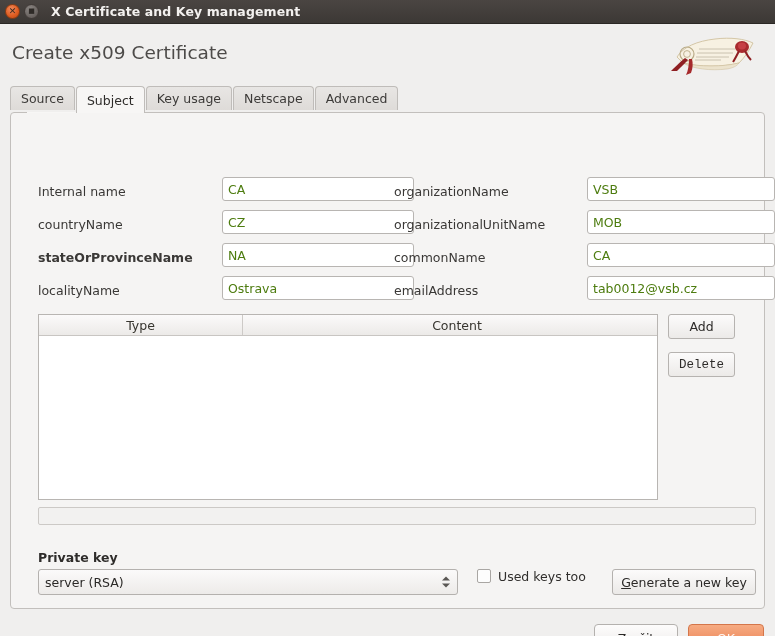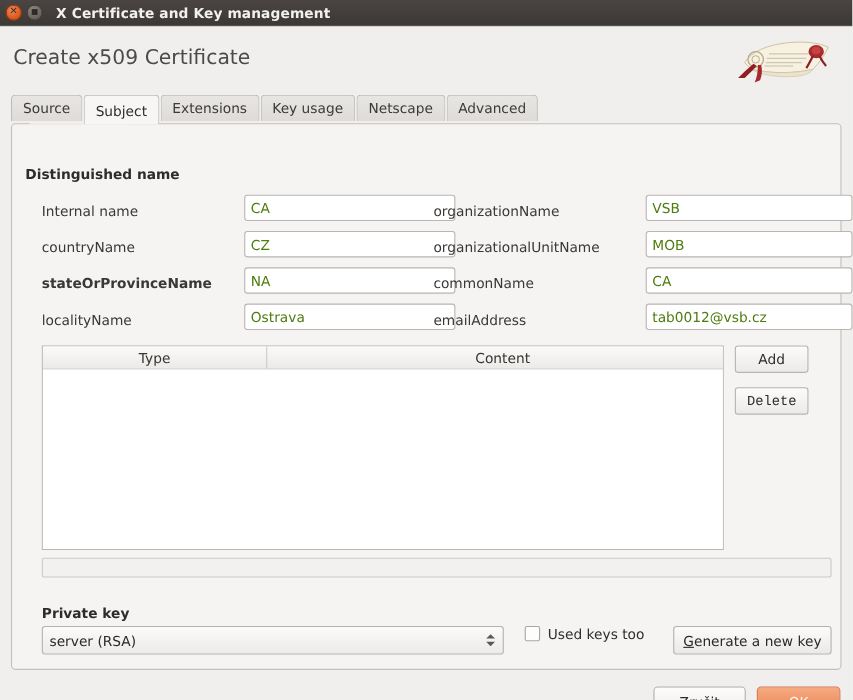--- a/index.html
+++ b/index.html
@@ -318,29 +318,27 @@
     <path d="M26 32 C26 38, 25 44, 23 48 L28 46 C30 41, 30 36, 29 32 Z" fill="#a62a2c"></path>
     <ellipse cx="79" cy="20" rx="7" ry="6" fill="#a82b2e"></ellipse>
     <ellipse cx="79" cy="19" rx="4" ry="3.4" fill="#c64044"></ellipse>
     <path d="M76 24 C74 28, 72 32, 70 35" stroke="#8f1f23" stroke-width="2" fill="none"></path>
     <path d="M82 24 C84 28, 86 31, 88 33" stroke="#8f1f23" stroke-width="2" fill="none"></path>
   </svg>
 
   <div class="tabstrip">
     <div class="tab">Source</div>
     <div class="tab active">Subject</div>
-    <div class="tab">Extensions</div>
     <div class="tab">Key usage</div>
     <div class="tab">Netscape</div>
     <div class="tab">Advanced</div>
   </div>
 
   <div class="tabpanel">
 
-    <div class="section-title" style="left:12px; top:38px;">Distinguished name</div>
 
     <div class="field-label" style="left:27px; top:71px;">Internal name</div>
     <input class="field-input" style="left: 185px; top: 64px; width: 192px;" value="CA">
 
     <div class="field-label" style="left:27px; top:104px;">countryName</div>
     <input class="field-input" style="left: 185px; top: 97px; width: 192px;" value="CZ">
 
     <div class="field-label" style="left:27px; top:137px;font-weight:bold;">stateOrProvinceName</div>
     <input class="field-input" style="left: 185px; top: 130px; width: 192px;" value="NA">
 

